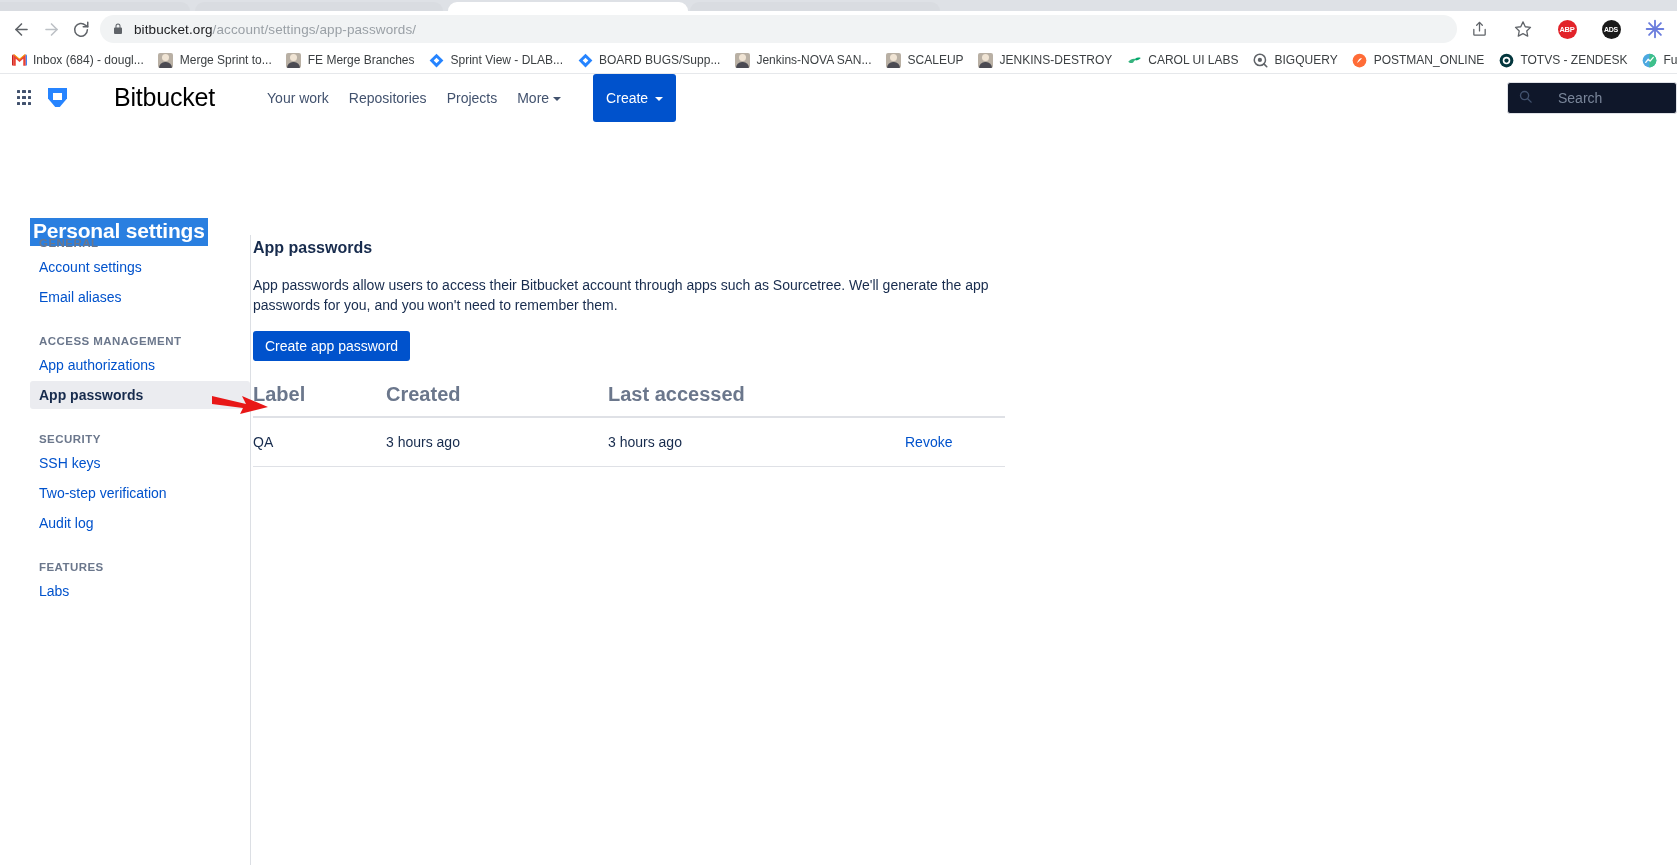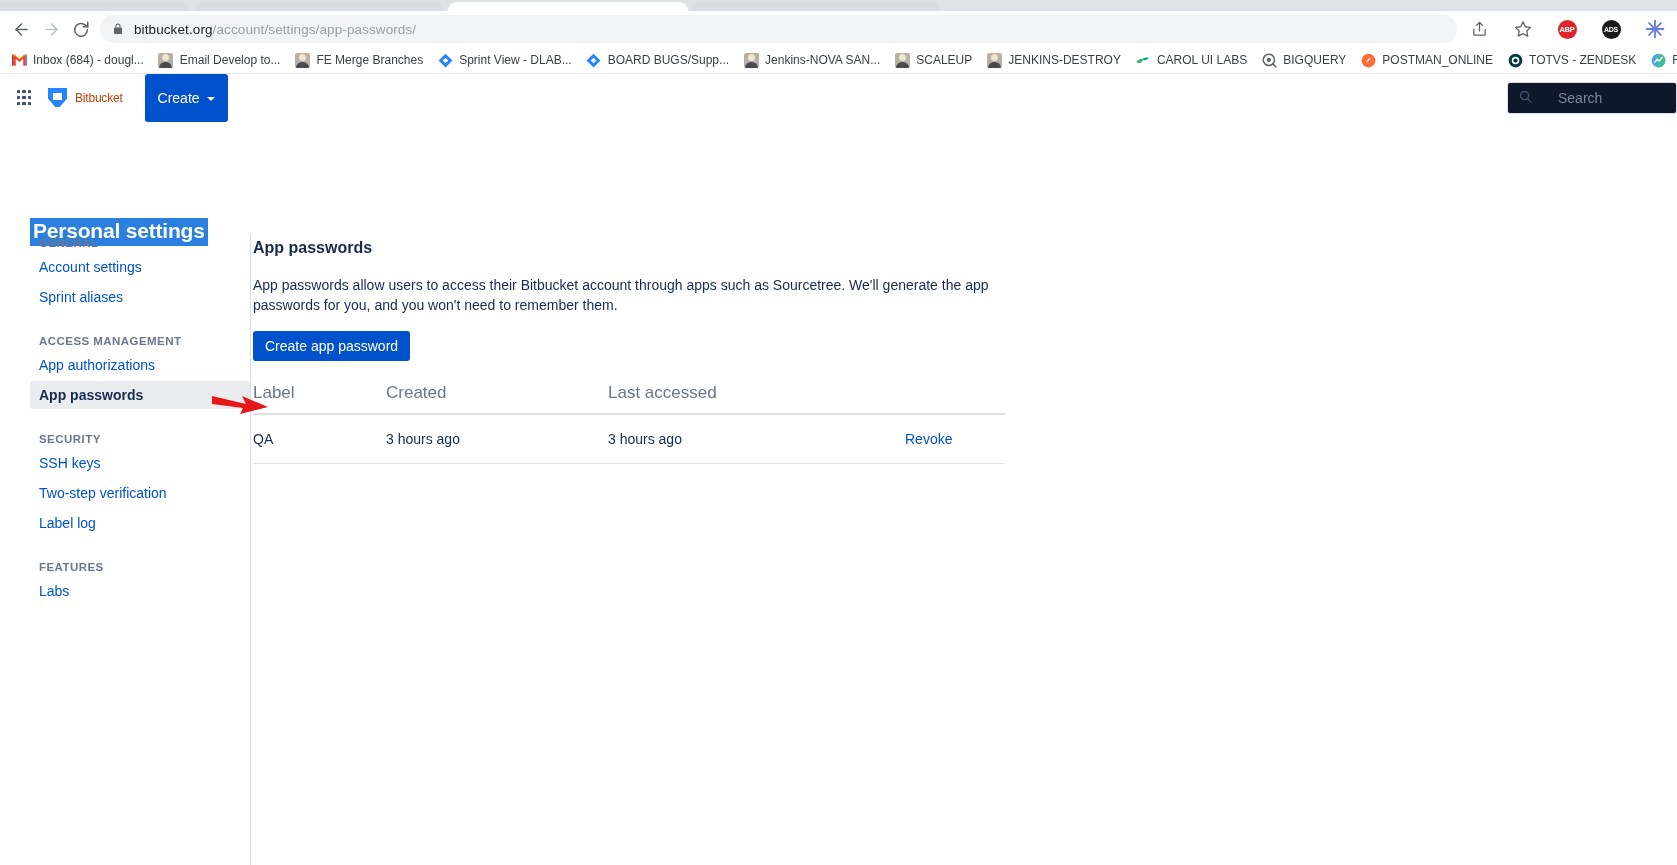--- a/index.html
+++ b/index.html
@@ -142,21 +142,21 @@
   .bb-logo { display:flex;align-items:center;margin-left:8px; }
   .bb-logo .mark {
     width: 19px; height: 19px; margin-right: 8px;
     background:#2684ff;
     clip-path: polygon(0 0, 100% 0, 100% 55%, 62% 100%, 38% 100%, 0 55%);
     position:relative;
   }
   .bb-logo .mark::after{
     content:"";position:absolute;left:28%;top:28%;width:44%;height:34%;background:#fff;
   }
-  .bb-logo .name { font-size:12px;color:#c2410c;font-weight:400;letter-spacing:-0.2px; }
+  .bb-logo .name { font-size:25px;color:#000000;font-weight:400;letter-spacing:-0.2px;margin-left:39px; }
 
   .bb-nav { display:flex;align-items:center;margin-left:42px;gap:0; }
   .bb-nav .item {
     font-size:14px;color:#42526e;padding:6px 10px;border-radius:3px;
     display:flex;align-items:center;gap:4px;font-weight:500;
   }
   .caret { width:0;height:0;border-left:4px solid transparent;border-right:4px solid transparent;border-top:4.5px solid #42526e; display:inline-block; margin-top:2px;}
   .caret.white { border-top-color:#fff; }
 
   .create-btn {
@@ -227,21 +227,21 @@
     margin-top: 16px;
     display:inline-flex; align-items:center; justify-content:center;
     background:#0052cc; color:#fff;
     height: 30px; padding: 0 12px;
     border-radius: 3px; font-size: 14px; font-weight:500;
     border: none;
   }
 
   .tbl { margin-top: 22px; width: 752px; border-collapse: collapse; }
   .tbl th {
-    text-align:left; font-size:17px; font-weight:400; color:#6b778c;
+    text-align:left; font-size:20px; font-weight:700; color:#6b778c;
     padding: 0 0 10px 0; border-bottom: 2px solid #dfe1e6;
   }
   .tbl td {
     font-size:14px; color:#172b4d; padding: 16px 0 16px 0;
     border-bottom: 1px solid #dfe1e6;
   }
   .tbl .col-label   { width: 133px; }
   .tbl .col-created { width: 222px; }
   .tbl .col-last    { width: 250px; }
   .tbl .col-action  { text-align: left; padding-left: 47px;}
@@ -330,21 +330,21 @@
             <path d="M22 0a2 2 0 0 1 2 2v14a2 2 0 0 1-2 2z" fill="#4285f4"></path>
             <path d="M2 0l10 8.5L22 0h-2l-8 7-8-7z" fill="#fbbc04"></path>
           </svg>
         </span>
         <span class="lbl">Inbox (684) - dougl...</span>
       </div>
       <div class="bm">
         <span class="fav">
           <span class="fav-person"></span>
         </span>
-        <span class="lbl">Email Develop to...</span>
+        <span class="lbl">Merge Sprint to...</span>
       </div>
       <div class="bm">
         <span class="fav">
           <span class="fav-person"></span>
         </span>
         <span class="lbl">FE Merge Branches</span>
       </div>
       <div class="bm">
         <span class="fav">
           <svg width="15" height="15" viewBox="0 0 24 24">
@@ -444,20 +444,35 @@
             <i></i>
             <i></i>
             <i></i>
             <i></i>
           </div>
       </div>
       <div class="bb-logo">
         <div class="mark"></div>
         <div class="name">Bitbucket</div>
       </div>
+      <div class="bb-nav" id="bb-nav">
+          <div class="item">
+            <span>Your work</span>
+          </div>
+          <div class="item">
+            <span>Repositories</span>
+          </div>
+          <div class="item">
+            <span>Projects</span>
+          </div>
+          <div class="item">
+            <span>More</span>
+            <span class="caret"></span>
+          </div>
+        </div>
       <div class="create-btn">
         <span>Create</span>
         <span class="caret white"></span>
       </div>
       <div class="search-box">
         <span>
           <svg width="15" height="15" viewBox="0 0 24 24" fill="none" stroke="#42526e" stroke-width="2.2" stroke-linecap="round">
               <circle cx="10.5" cy="10.5" r="6.5"></circle>
               <line x1="15.5" y1="15.5" x2="21" y2="21"></line>
             </svg>
@@ -466,30 +481,30 @@
       </div>
     </div>
 
     <div class="content">
 
       <div class="settings-title">Personal settings</div>
 
       <div class="sidebar" id="sidebar">
           <div class="side-group-label">GENERAL</div>
           <a class="side-item">Account settings</a>
-          <a class="side-item">Sprint aliases</a>
+          <a class="side-item">Email aliases</a>
           <div class="side-gap"></div>
           <div class="side-group-label">ACCESS MANAGEMENT</div>
           <a class="side-item">App authorizations</a>
           <a class="side-item active">App passwords</a>
           <div class="side-gap"></div>
           <div class="side-group-label">SECURITY</div>
           <a class="side-item">SSH keys</a>
           <a class="side-item">Two-step verification</a>
-          <a class="side-item">Label log</a>
+          <a class="side-item">Audit log</a>
           <div class="side-gap"></div>
           <div class="side-group-label">FEATURES</div>
           <a class="side-item">Labs</a>
         </div>
 
       <div class="main">
         <div class="main-inner">
           <div class="sec-title">App passwords</div>
           <div class="sec-desc">App passwords allow users to access their Bitbucket account through apps such as Sourcetree. We'll generate the app passwords for you, and you won't need to remember them.</div>
           <button class="primary-btn">Create app password</button>

